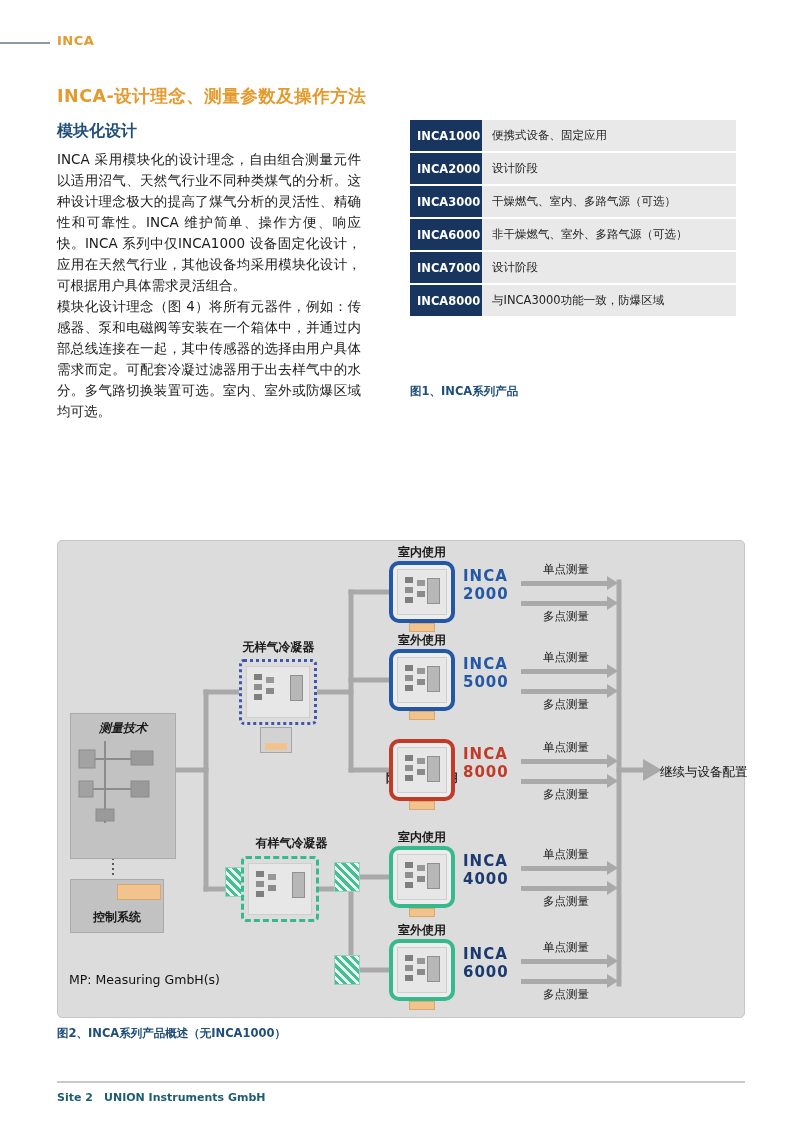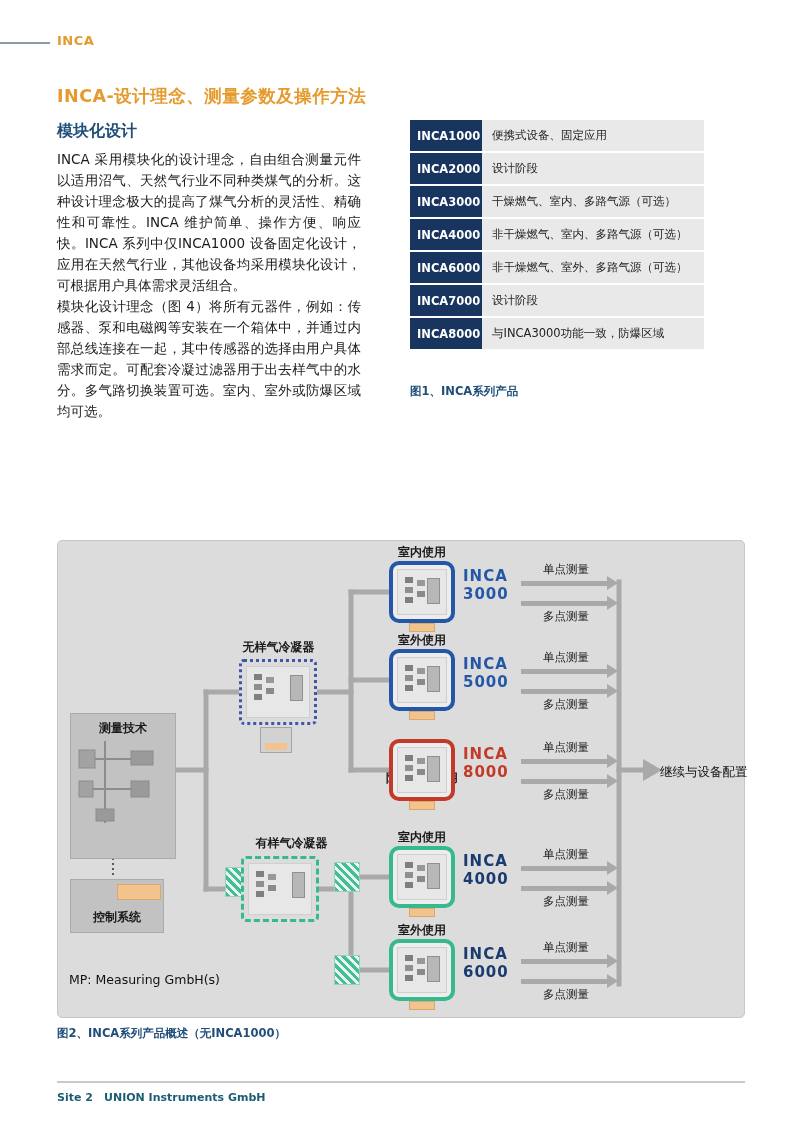--- a/index.html
+++ b/index.html
@@ -16,39 +16,39 @@
   .brand-rule{position:absolute;left:0;top:42px;width:50px;height:2px;background:#8E9AA6;}
   .brand{position:absolute;left:57px;top:33px;font-size:13px;font-weight:bold;letter-spacing:.5px;color:var(--orange);}
 
   
   .doc-title{position:absolute;left:57px;top:84px;font-size:17.5px;font-weight:bold;color:var(--orange);letter-spacing:.5px;}
   .left-col{position:absolute;left:57px;top:121px;width:304px;}
   .left-col h2{font-size:16px;font-weight:bold;color:var(--heading-blue);margin:0 0 7px 0;}
   .left-col p{font-size:13.5px;line-height:21px;text-align:justify;color:#1b1b1b;}
 
   
-  .ftable{position:absolute;left:410px;top:120px;width:294px;}
+  .ftable{position:absolute;left:410px;top:120px;width:326px;}
   .trow{display:flex;margin-bottom:2px;}
   .tmodel{width:72px;background:var(--navy);color:#fff;font-size:11.5px;font-weight:bold;
           display:flex;align-items:center;padding:8px 7px;}
   .tdesc{flex:1;background:#E9E9E9;color:#222;font-size:11.5px;display:flex;align-items:center;padding:8px 10px;}
   .caption{position:absolute;font-size:11.5px;font-weight:bold;color:var(--caption-blue);}
   .fig1-caption{left:410px;top:384px;}
   .fig2-caption{left:57px;top:1026px;}
 
   
   .figure2{position:absolute;left:57px;top:540px;width:688px;height:478px;background:var(--figure-bg);
            border:1px solid #C6C6C6;border-radius:5px;}
   .figure2 svg.overlay{position:absolute;left:0;top:0;}
   .connector{stroke:var(--arrow-gray);stroke-width:5;fill:none;stroke-linecap:square;}
   .dotted-link{stroke:#5A5A5A;stroke-width:2;stroke-dasharray:2 3;fill:none;}
   .big-head{fill:var(--arrow-gray);}
 
   .gray-box{position:absolute;background:#C2C2C2;border:1px solid #ABABAB;}
-  .meas-box{left:12px;top:172px;width:106px;height:146px;text-align:center;}
+  .meas-box{left:12px;top:172px;width:106px;height:146px;text-align:center;font-style:italic;}
   .ctrl-box{left:12px;top:338px;width:94px;height:54px;}
   .box-label{font-size:12px;font-weight:600;color:#1a1a1a;}
   .meas-box .box-label{display:block;padding-top:6px;}
   .ctrl-box .box-label{position:absolute;left:0;right:0;bottom:6px;text-align:center;}
   .ctrl-orange{position:absolute;left:46px;top:4px;width:44px;height:16px;background:var(--tan);border:1px solid #D8A96C;}
 
   .cond-label{position:absolute;font-size:12px;font-weight:600;color:#1a1a1a;text-align:center;width:145px;}
   .cond-box{position:absolute;width:78px;height:66px;background:var(--figure-bg);border-radius:5px;}
   .cond-without{left:181px;top:118px;border:3px dotted #3F57A8;}
   .cond-with{left:183px;top:315px;border:3px dashed #36B98E;}
@@ -100,24 +100,20 @@
       <div class="tmodel">INCA1000</div>
       <div class="tdesc">便携式设备、固定应用</div>
     </div>
     <div class="trow">
       <div class="tmodel">INCA2000</div>
       <div class="tdesc">设计阶段</div>
     </div>
     <div class="trow">
       <div class="tmodel">INCA3000</div>
       <div class="tdesc">干燥燃气、室内、多路气源（可选）</div>
-    </div>
-    <div class="trow">
-      <div class="tmodel">INCA4000</div>
-      <div class="tdesc">非干燥燃气、室内、多路气源（可选）</div>
     </div>
     <div class="trow">
       <div class="tmodel">INCA6000</div>
       <div class="tdesc">非干燥燃气、室外、多路气源（可选）</div>
     </div>
     <div class="trow">
       <div class="tmodel">INCA7000</div>
       <div class="tdesc">设计阶段</div>
     </div>
     <div class="trow">
@@ -183,21 +179,21 @@
     <div class="hatch" style="left:276px;top:414px;"></div>
 
     <div class="device" style="--c: #2458A6; --t: #2458A6;">
       <div class="usage" style="top:3px;">室内使用</div>
       <div class="module" style="top:20px;">
           <div class="glyph"></div>
         </div>
       <div class="module-base" style="top:82px;"></div>
       <div class="inca-name" style="top:26px;">
         <div>INCA</div>
-        <div>3000</div>
+        <div>2000</div>
       </div>
       <div class="meas-label" style="top:21px;">单点测量</div>
       <div class="h-arrow" style="top:40px;"></div>
       <div class="h-arrow" style="top:60px;"></div>
       <div class="meas-label" style="top:68px;">多点测量</div>
     </div>
 
     <div class="device" style="--c: #2458A6; --t: #2458A6;">
       <div class="usage" style="top:91px;">室外使用</div>
       <div class="module" style="top:108px;">

